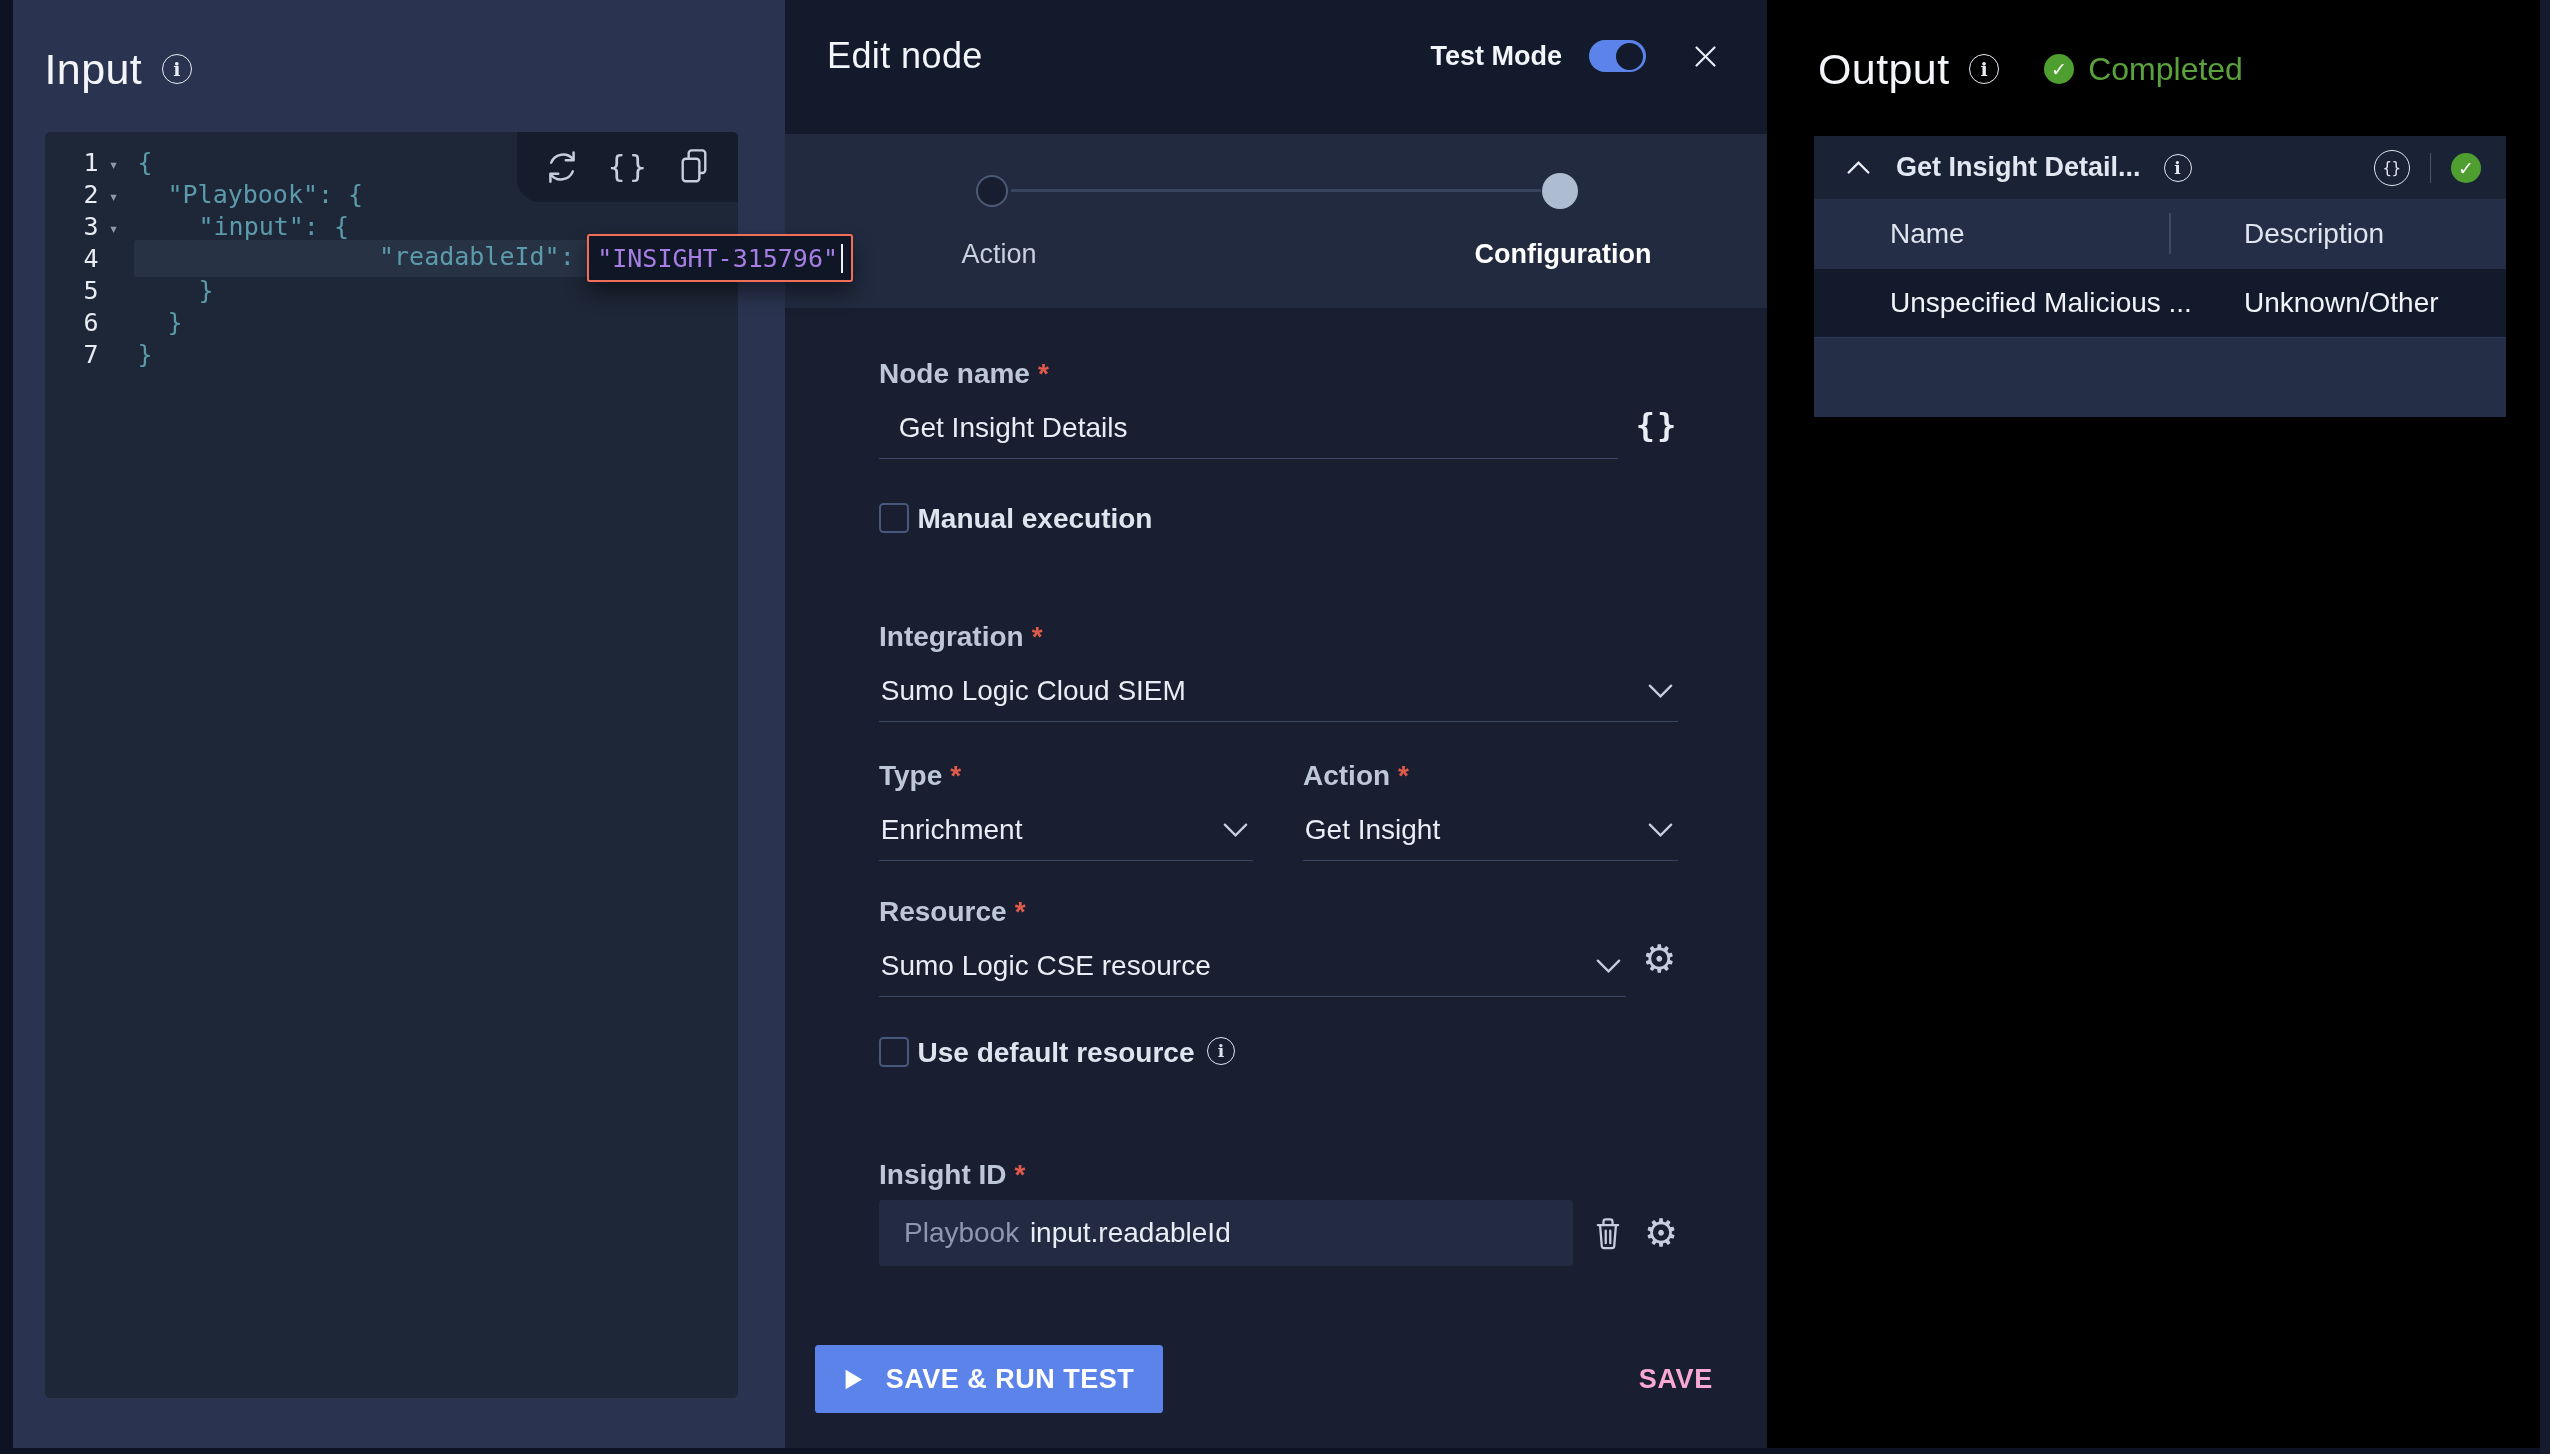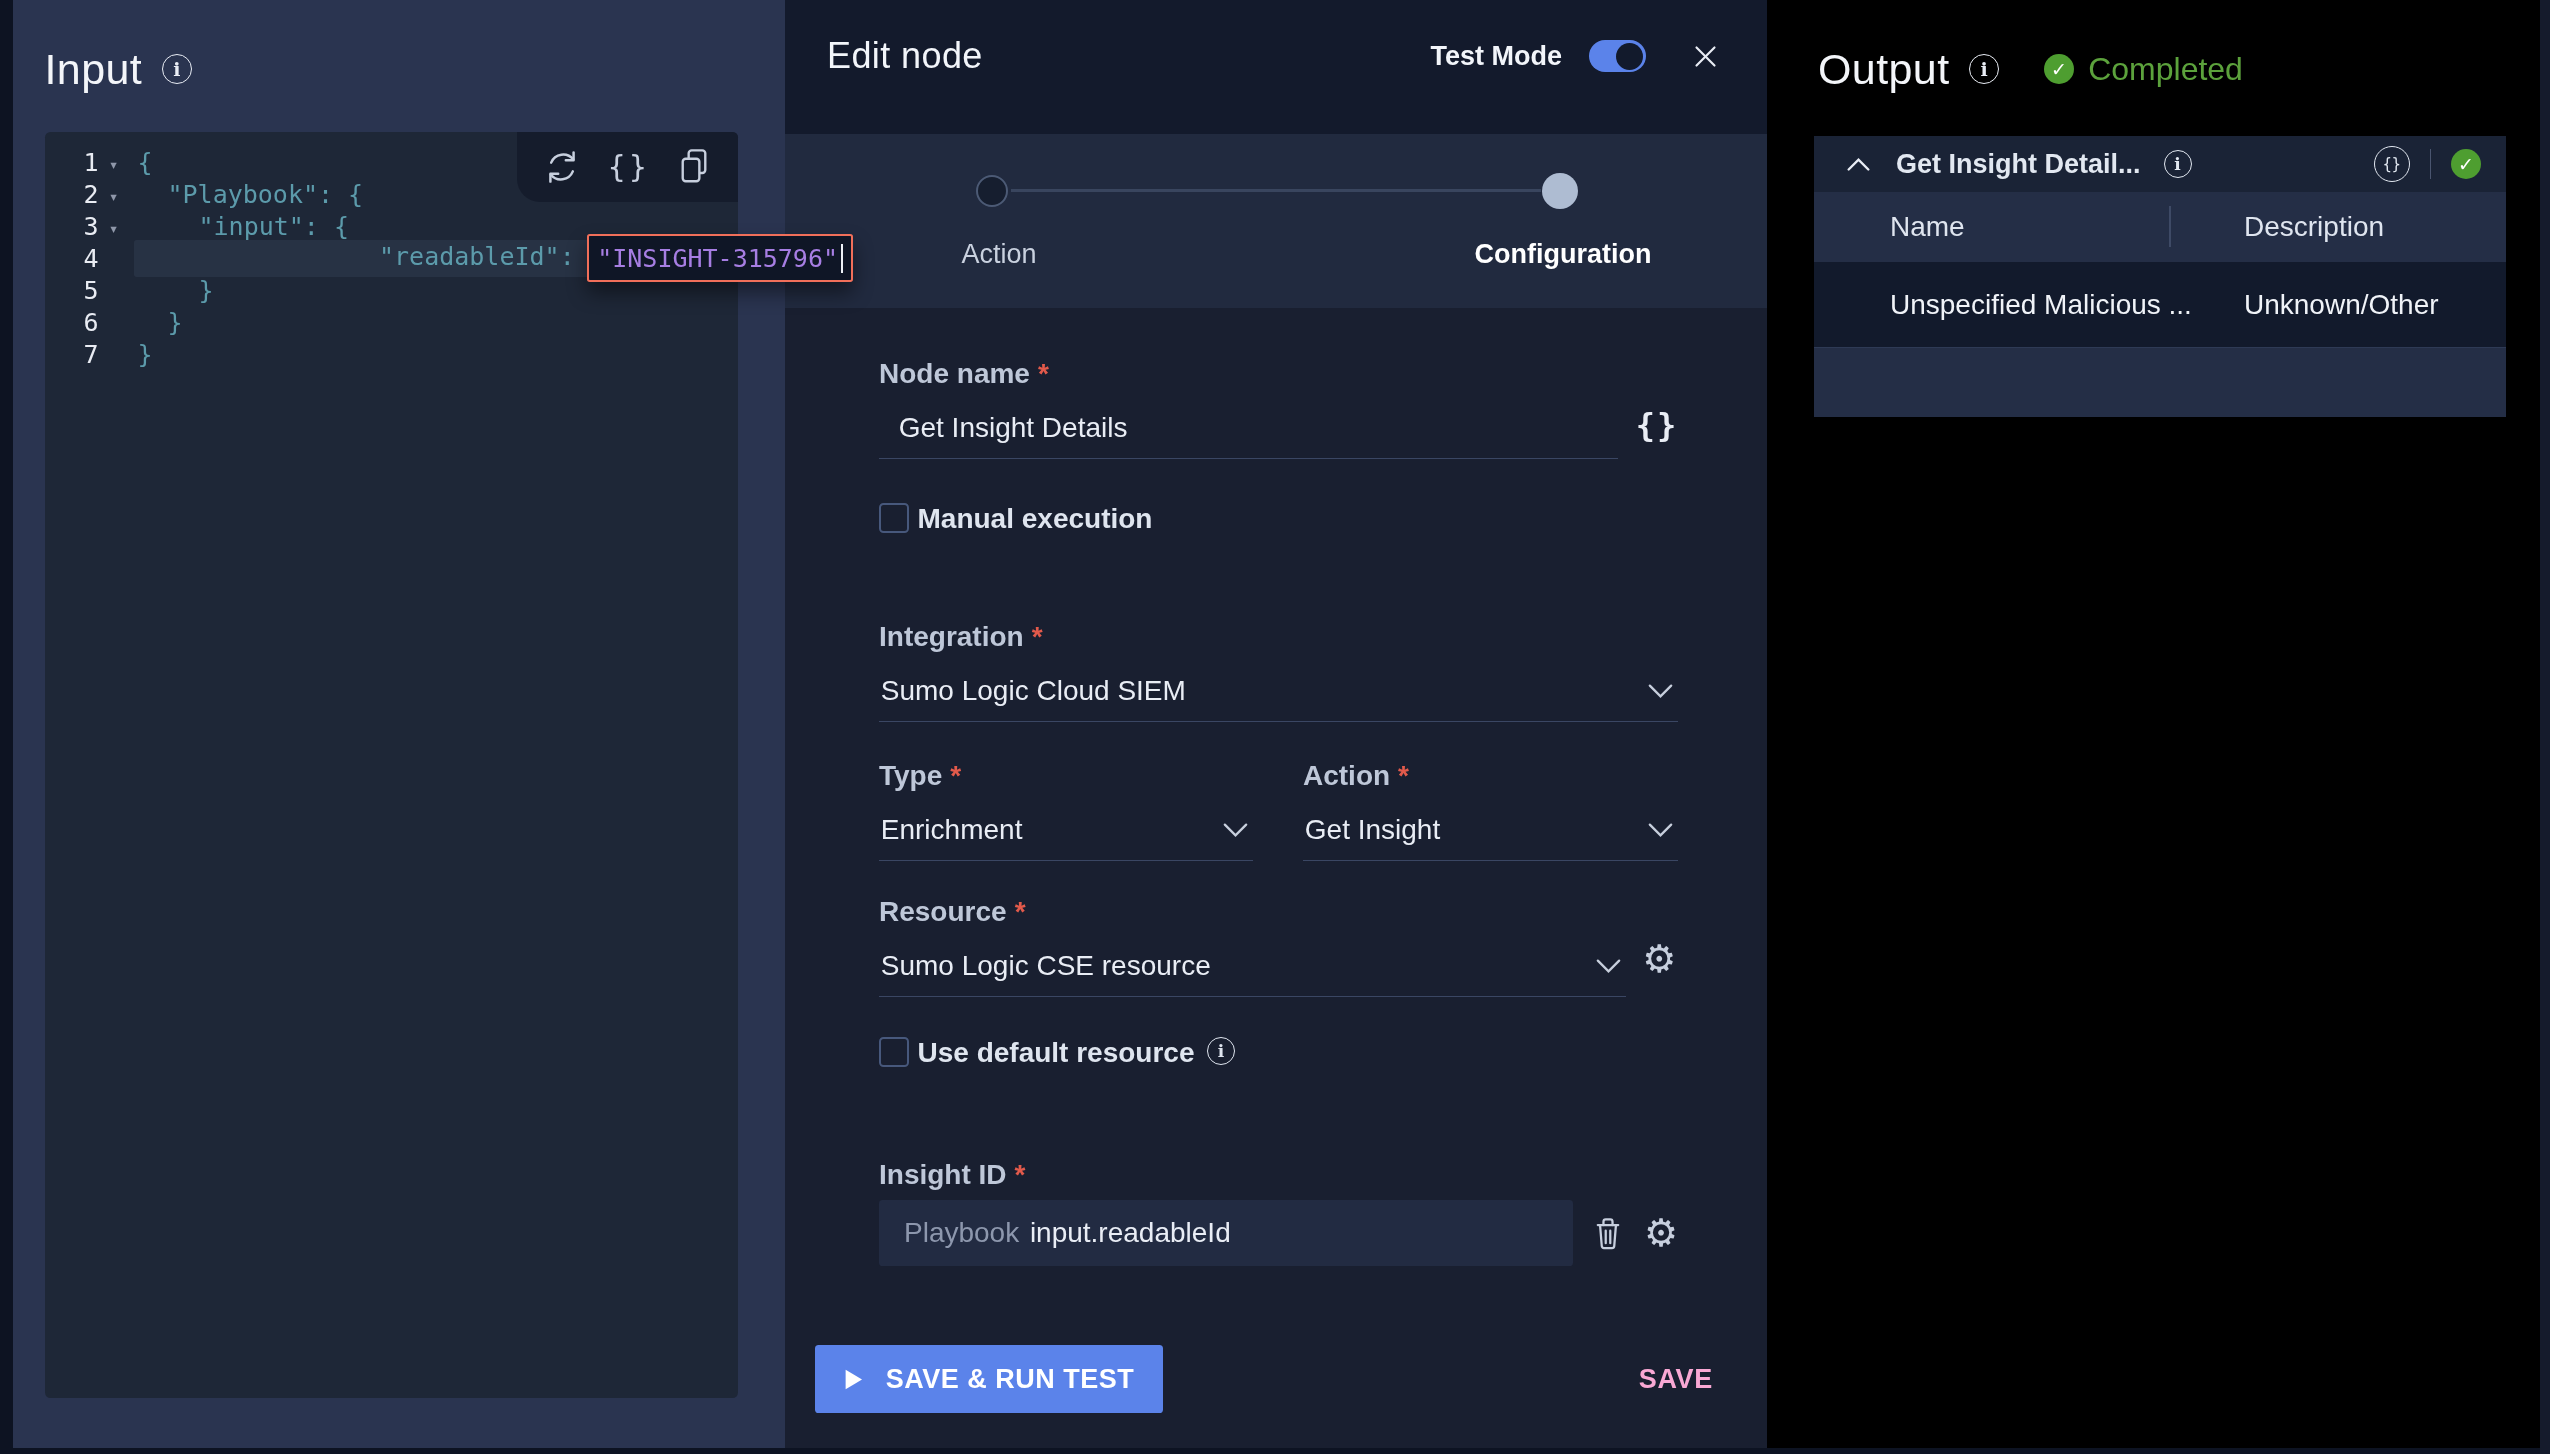--- a/index.html
+++ b/index.html
@@ -150,35 +150,35 @@
   .status { display:flex; align-items:center; gap:14.3px; margin-left:25px; }
   .check-badge {
     width:30px; height:30px; border-radius:50%; background:#4E9E30;
     display:inline-flex; align-items:center; justify-content:center;
     color:#FFFFFF; font-size:19px; font-weight:700;
     font-family:"DejaVu Sans", sans-serif; flex:none;
   }
   .status-text { font-size:32px; color:#5CA23C; font-weight:400; }
 
   .card { position:absolute; left:47px; top:136px; width:692px; height:281px; background:#242E46; }
-  .card-header { height:56px; background:#1A2336; display:flex; align-items:center; padding:0 25px 0 32px; }
+  .card-header { height:63px; background:#1A2336; display:flex; align-items:center; padding:0 25px 0 32px; }
   .card-title { font-size:27px; font-weight:700; color:#E2E8F1; margin-left:25px; }
   .card-header .info-icon { margin-left:23px; color:#E2E8F1; }
   .card-icons { margin-left:auto; display:flex; align-items:center; }
   .braces-circle {
     width:36px; height:36px; border:1.8px solid #E2E8F1; border-radius:50%;
     display:inline-flex; align-items:center; justify-content:center;
     font-family:"DejaVu Sans Mono", monospace; font-size:15px; color:#E2E8F1; cursor:pointer;
   }
   .vbar { width:1.8px; height:30px; background:#4A5570; margin:0 19.7px; }
   .cols { position:relative; height:70px; display:flex; align-items:center; padding-left:28px; font-size:28px; color:#DFE5EF; }
   .col-name-w { width:354px;margin-left:48px; }
   .col-div { position:absolute; left:355px; top:14.3px; width:1.8px; height:41px; background:#3E4A66; }
   .row-data {
-    height:86px; background:#121A2C; display:flex; align-items:center;
+    height:69px; background:#121A2C; display:flex; align-items:center;
     padding-left:28px; font-size:28px; color:#F0F3F8;
     border-bottom:0.9px solid #2E3A55; cursor:pointer;
   }
 </style>
 </head>
 <body>
 
 <div class="panel-input">
   <div class="panel-title-row">
     <h1 class="ptitle">Input</h1>

